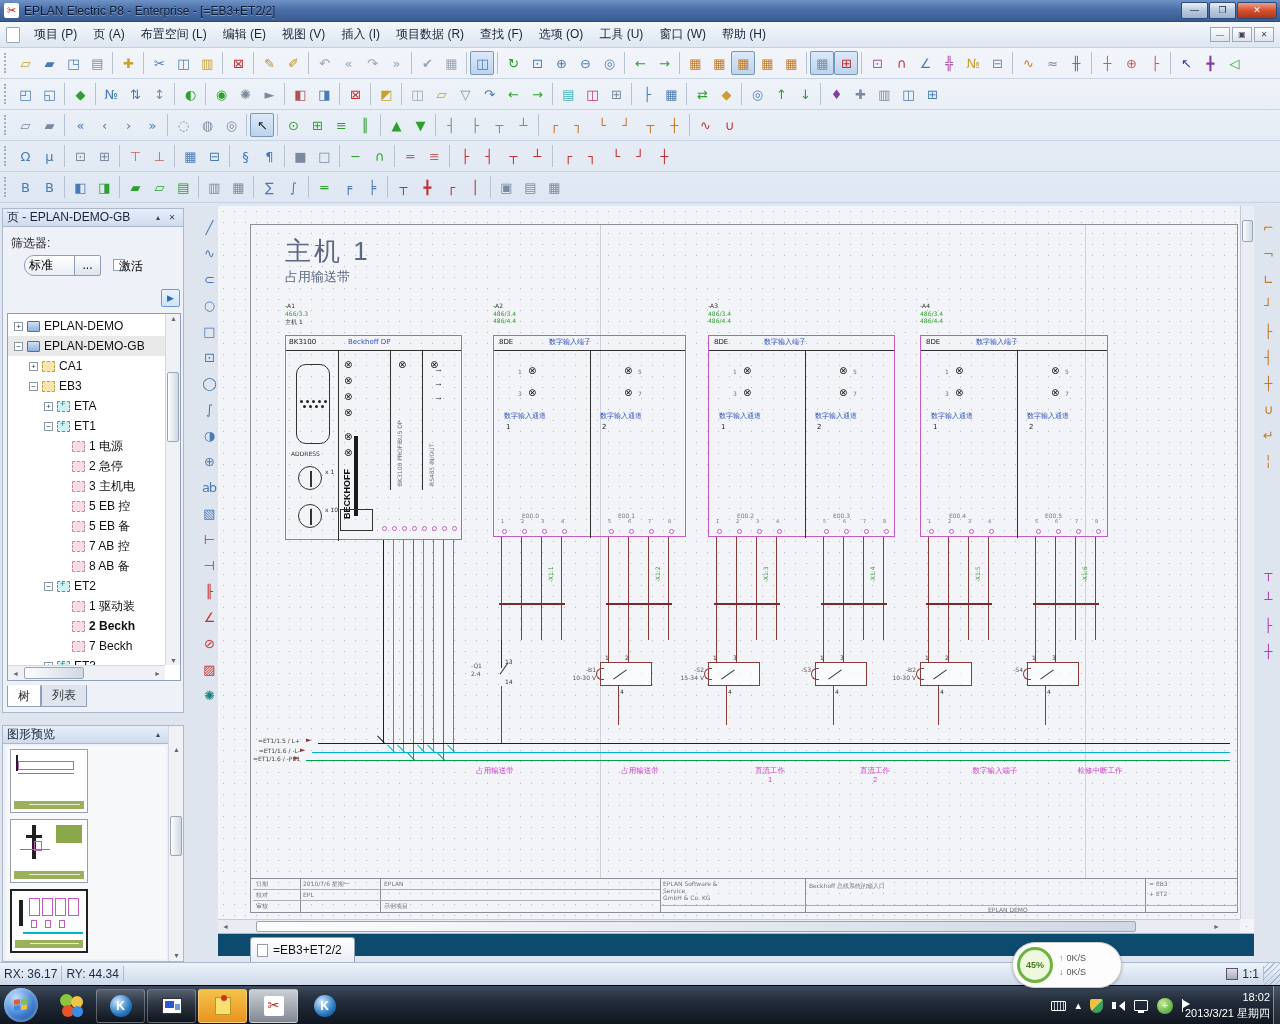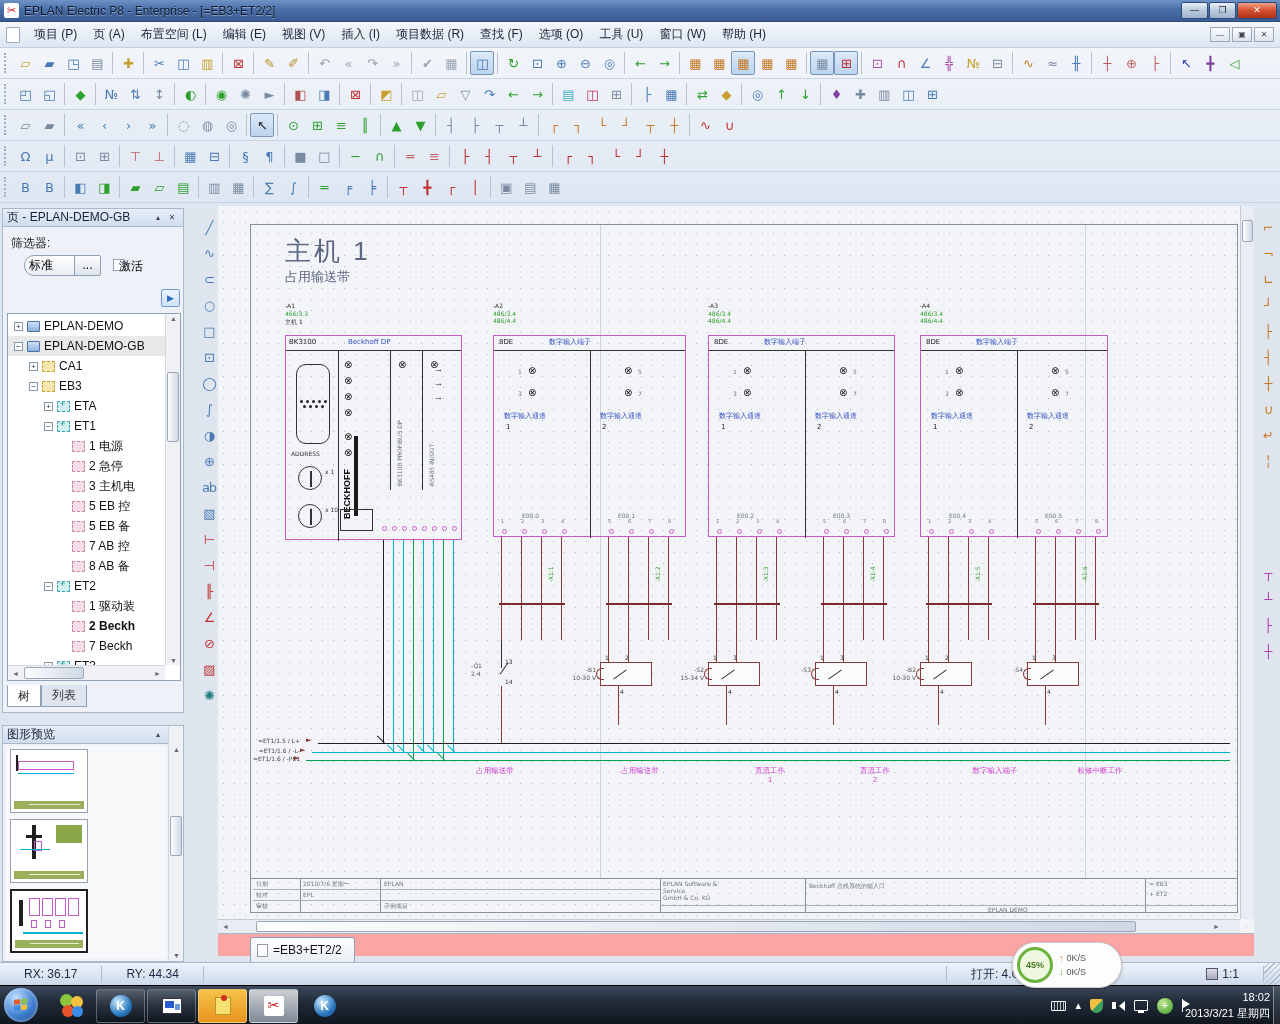--- a/index.html
+++ b/index.html
@@ -100,27 +100,27 @@
 .pagetitle { position:absolute; font-size:26px; color:#5c6883; letter-spacing:3px; }
 .pagesub { position:absolute; font-size:13px; color:#5c6883; }
 .dsub { position:absolute; border:1px solid #333; border-radius:10px; display:flex; flex-direction:column; align-items:center; justify-content:center; gap:2px; }
 .dsub .dr { display:flex; gap:3px; }
 .dial { position:absolute; width:24px; height:24px; border:1px solid #333; border-radius:50%; }
 .minibox { position:absolute; border:1px solid #333; }
 .cscroll-v { position:absolute; right:0; top:0; width:14px; height:713px; background:#e9ecf2; border-left:1px solid #c4cbd6; }
 .cscroll-h { position:absolute; left:0; bottom:0; height:14px; width:1022px; background:#e9ecf2; border-top:1px solid #c4cbd6; }
 
 
-.tabbar { position:absolute; left:218px; top:727px; width:1036px; height:23px; background:#fca5a5; border-top:1px solid #aab8cc; }
+.tabbar { position:absolute; left:218px; top:727px; width:1036px; height:23px; background:#0c4a6e; border-top:1px solid #aab8cc; }
 .pagetab { position:absolute; left:32px; top:3px; height:25px; padding:0 12px 0 6px; background:linear-gradient(#fff,#e8edf5); border:1px solid #8fa0b8; border-bottom:none; border-radius:3px 3px 0 0; display:flex; align-items:center; font-size:12px; color:#111; }
 .pagetab .pti { width:11px; height:13px; border:1px solid #99a; background:#fff; margin-right:5px; }
 
 
 .statusbar { position:absolute; left:0; top:962px; width:1280px; height:23px; background:linear-gradient(#eef3fa,#cdd9ea); border-top:1px solid #aab8cc; display:flex; align-items:center; color:#1d2b42; }
-.sseg { padding:0 24px; height:100%; display:flex; align-items:center; }
+.sseg { padding:0 4px; height:100%; display:flex; align-items:center; }
 .ssep { width:1px; height:16px; background:#b0bcd0; }
 .sflex { flex:1; }
 .zoomico { width:12px; height:12px; border:1px solid #556; background:linear-gradient(#dde,#aab); margin-right:4px; }
 .sgrip { width:16px; height:100%; background:repeating-linear-gradient(135deg,transparent 0 3px,#aab8cc 3px 4px); }
 
 
 .widget { position:absolute; left:1012px; top:942px; width:110px; height:46px; background:#fdfdfd; border:1px solid #cccccc; border-radius:23px; box-shadow:0 1px 3px rgba(0,0,0,.25); z-index:30; display:flex; align-items:center; }
 .wring { width:36px; height:36px; border:3px solid #6db33f; border-radius:50%; background:#eef8df; margin-left:4px; display:flex; align-items:center; justify-content:center; font-size:9px; font-weight:bold; color:#4a7a20; }
 .wcol { margin-left:6px; font-size:9px; color:#555; }
 .wcol .r { display:flex; align-items:center; gap:3px; height:14px; }

